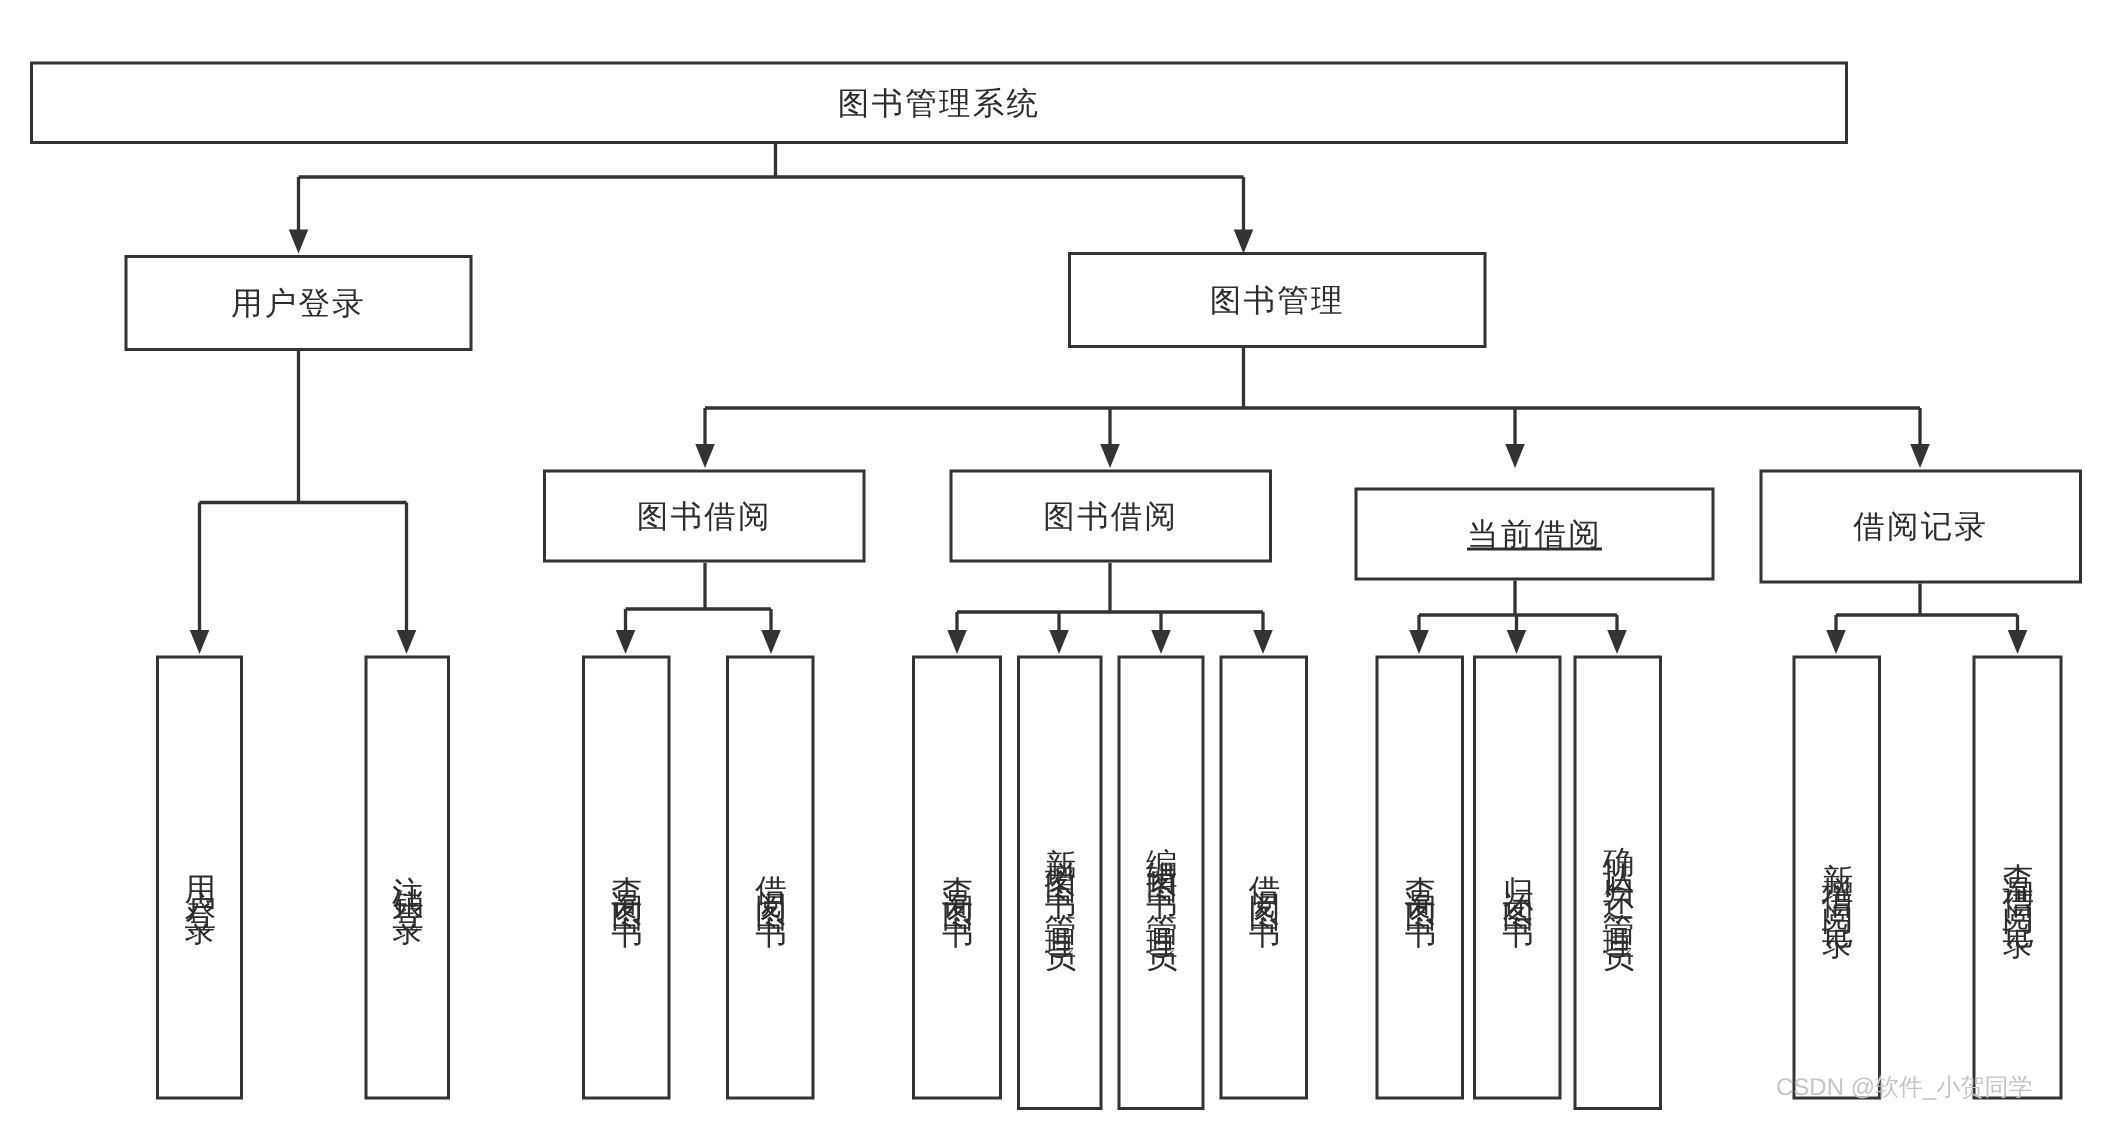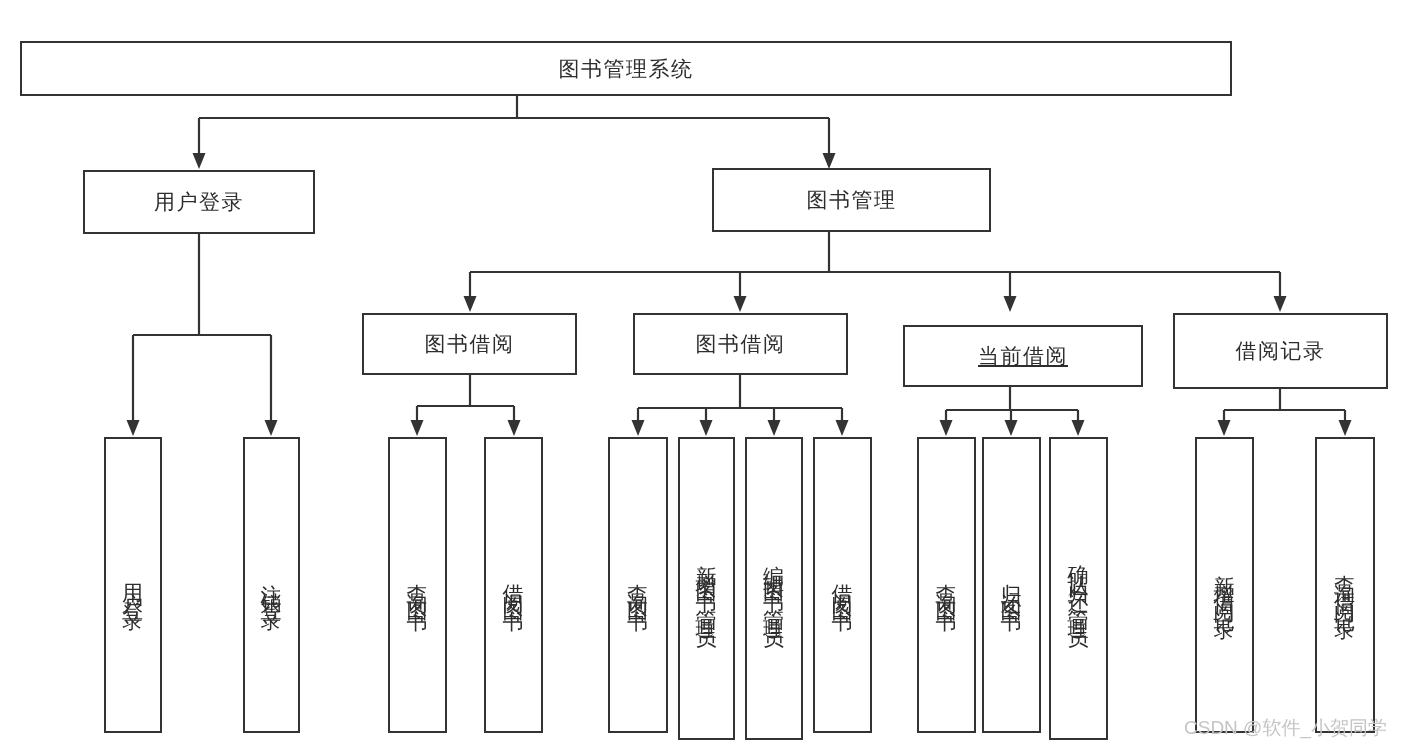--- a/index.html
+++ b/index.html
@@ -46,21 +46,21 @@
     text-orientation: mixed;
     line-height: 1;
     letter-spacing: 9px;
     font-size: 21px;
     white-space: nowrap;
   }
   #watermark {
     position: absolute;
     left: 1184px;
     top: 715px;
-    font-size: 19px;
+    font-size: 16px;
     color: var(--wm);
     z-index: 5;
     white-space: nowrap;
   }
 </style>
 </head>
 <body>
 
 <div id="canvas">
 

